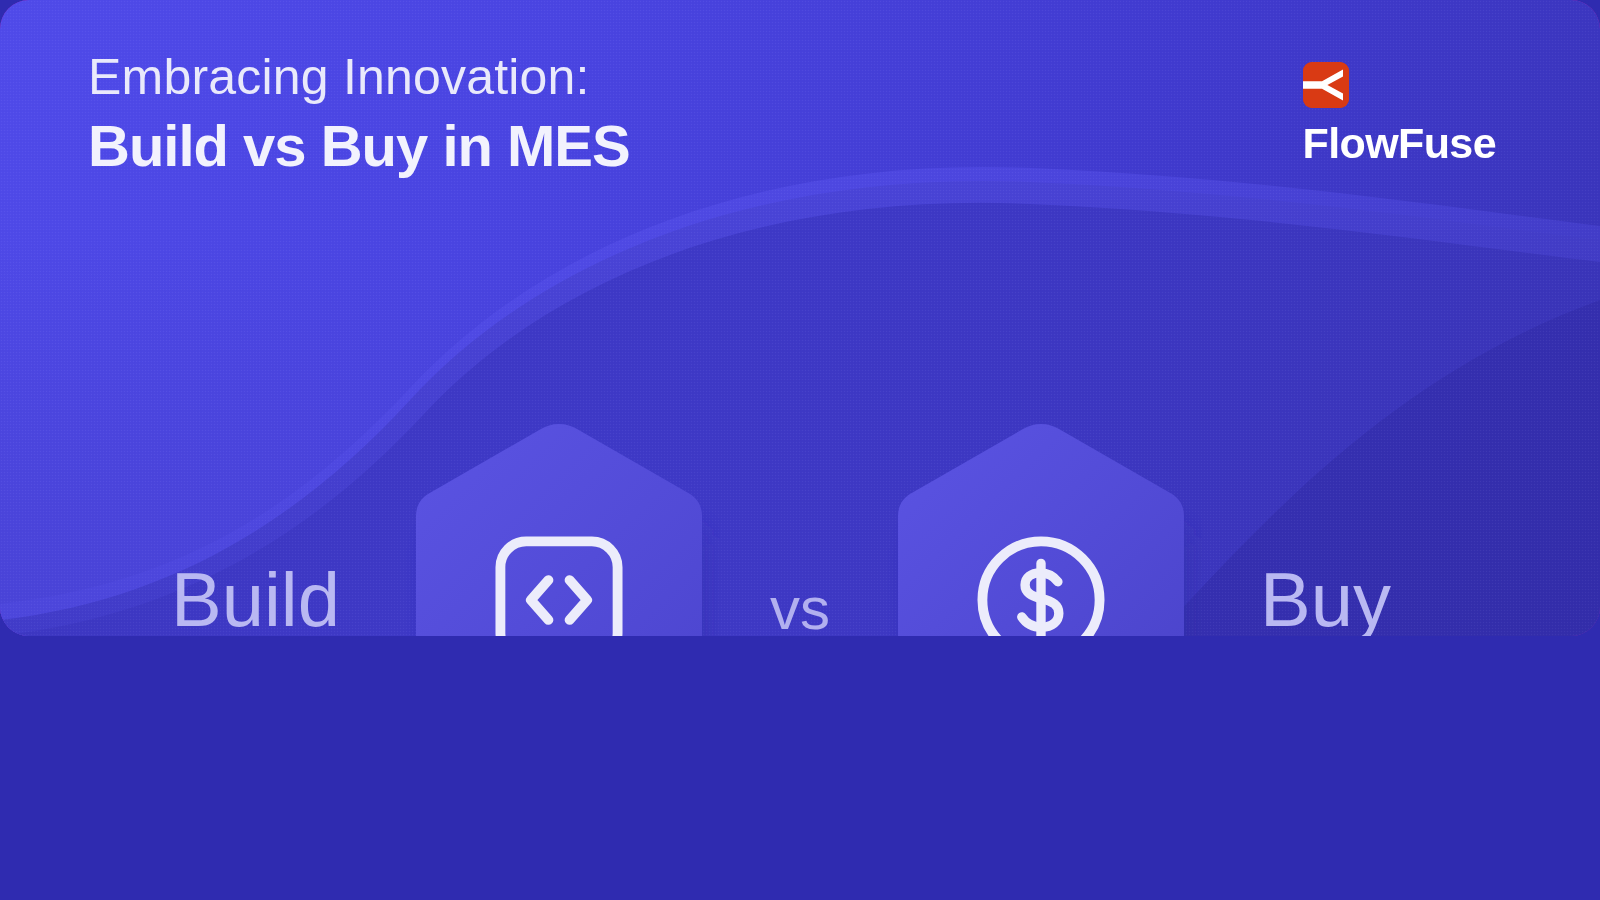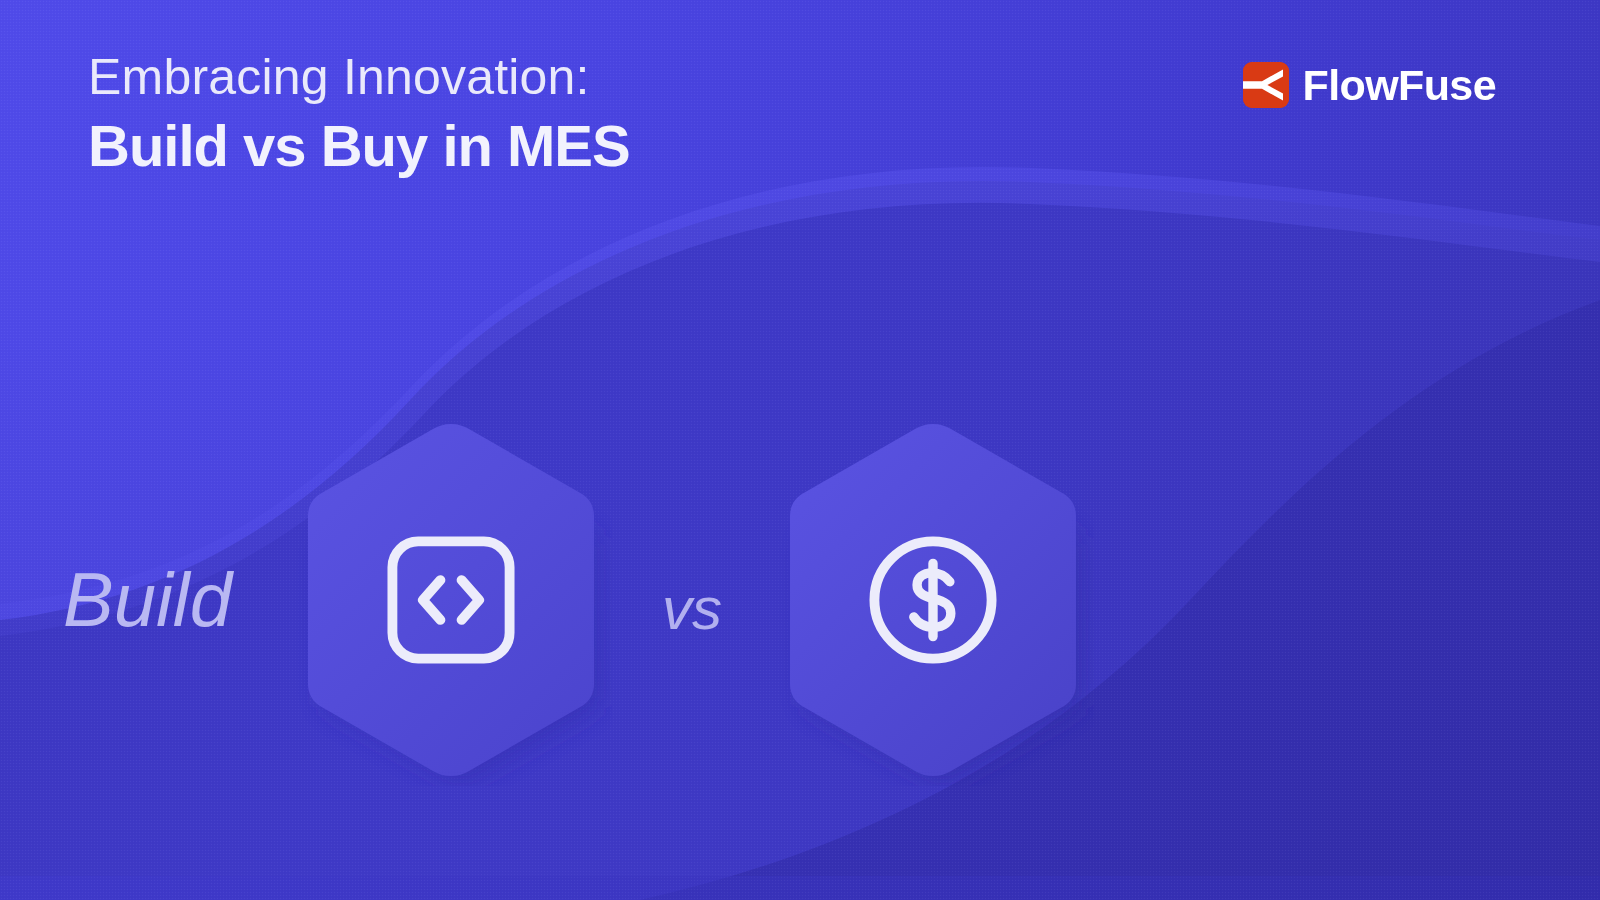--- a/index.html
+++ b/index.html
@@ -7,23 +7,24 @@
     padding: 0;
     background: #2f2bb0;
   }
   body {
     font-family: "Liberation Sans", sans-serif;
   }
 
   #banner {
     position: relative;
     width: 1600px;
-    height: 900px;
+    height: 636px;
     overflow: hidden;
     background: #a21caf;
+    border-radius: 29px;
   }
 
   
   .bg-base {
     position: absolute;
     inset: 0;
     background:
       radial-gradient(120% 95% at 4% 96%, #4a44d8 0%, rgba(74,68,216,0) 62%),
       linear-gradient(118deg, #504bea 0%, #4a45e2 30%, #413bd0 62%, #3833b4 100%);
   }
@@ -75,22 +76,22 @@
     margin: 0;
     white-space: nowrap;
   }
 
   
   .brand {
     position: absolute;
     right: 104px;
     top: 62px;
     display: flex;
-    align-items: center;
     gap: 14px;
+    flex-direction: column;
   }
   .brand-mark {
     width: 46px;
     height: 46px;
     border-radius: 9px;
     background: #d93a14;
     display: block;
     flex: 0 0 auto;
   }
   .brand-name {
@@ -104,22 +105,22 @@
 
   
   .compare {
     position: absolute;
     left: 0;
     right: 0;
     top: 400px;
     height: 400px;
     display: flex;
     align-items: center;
+    justify-content: center;
     gap: 0;
-    font-style: italic;
   }
   .side-label {
     font-size: 76px;
     font-weight: 400;
     color: #b9b8f2;
     line-height: 1;
     width: 290px;
     text-align: center;
     user-select: none;
   }
@@ -315,16 +316,17 @@
       <svg class="hex-icon" viewBox="0 0 64 64" aria-hidden="true">
         <circle cx="32" cy="32" r="25" fill="none" stroke="#ececfb" stroke-width="4.2"></circle>
         <path d="M39.2 24.2 C37.3 21.6 34.8 20.4 31.6 20.4 C27.8 20.4 25.2 22.4 25.2 25.6
                  C25.2 28.7 27.6 30.2 32.2 31.4 C37.1 32.6 39.6 34.2 39.6 37.6
                  C39.6 41.2 36.6 43.6 32.3 43.6 C28.5 43.6 25.6 42.0 23.8 39.2" fill="none" stroke="#ececfb" stroke-width="4.0" stroke-linecap="round" stroke-linejoin="round"></path>
         <path d="M32 16.4 L32 47.6" fill="none" stroke="#ececfb" stroke-width="4.0" stroke-linecap="round"></path>
       </svg>
       <span class="sr">dollar-circle-icon</span>
     </div>
 
+    <div class="side-label right">Buy</div>
 
   </div>
 
 </div>
 
 </body></html>

